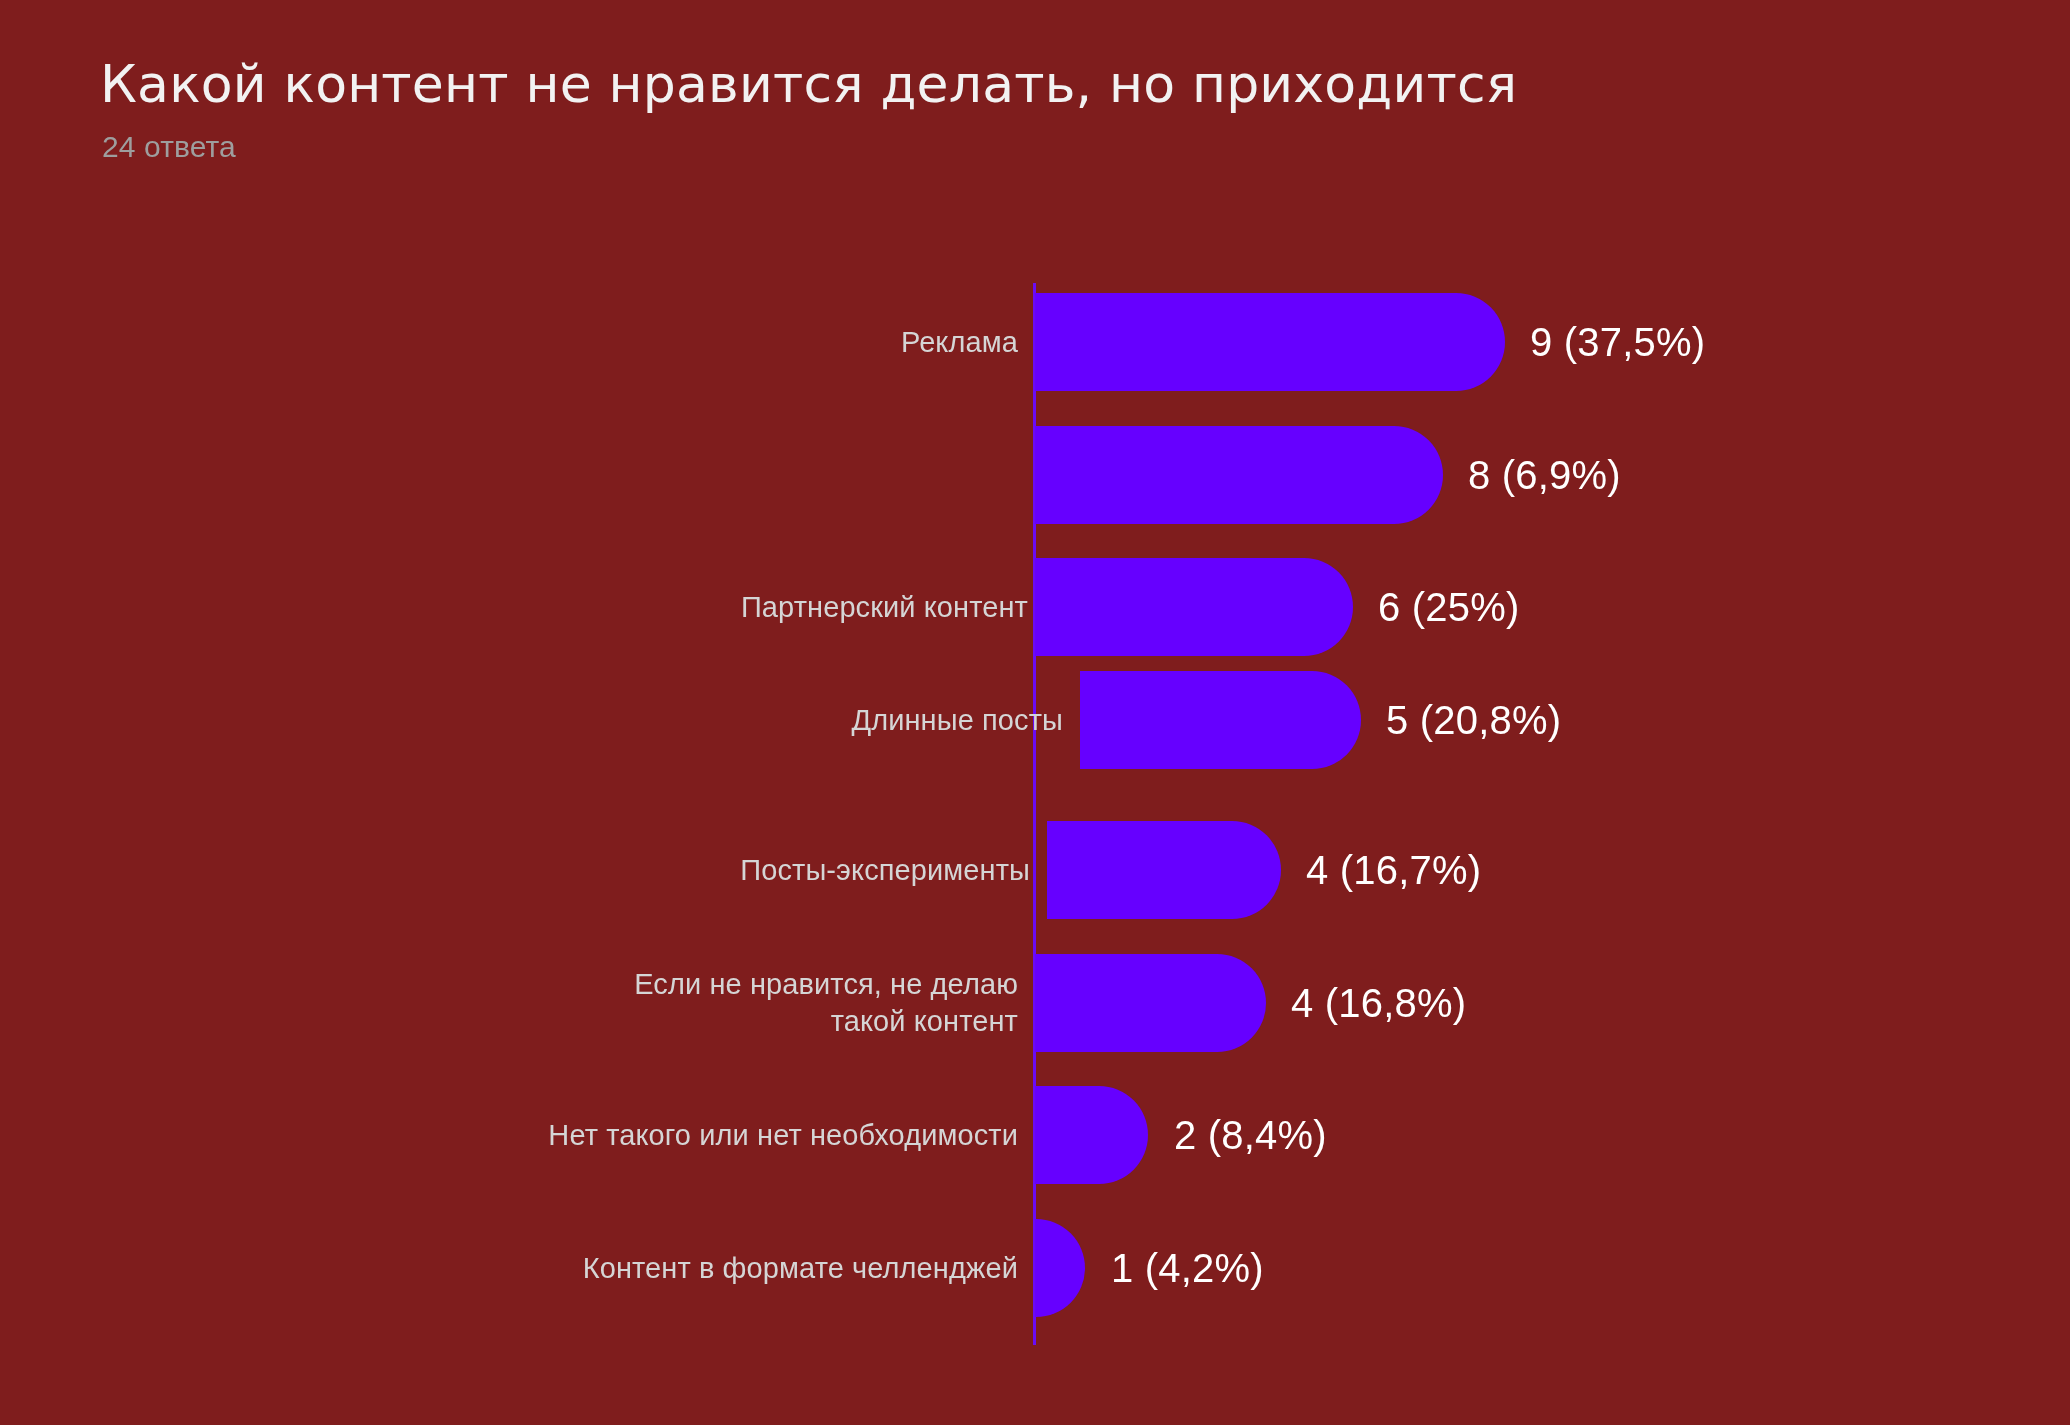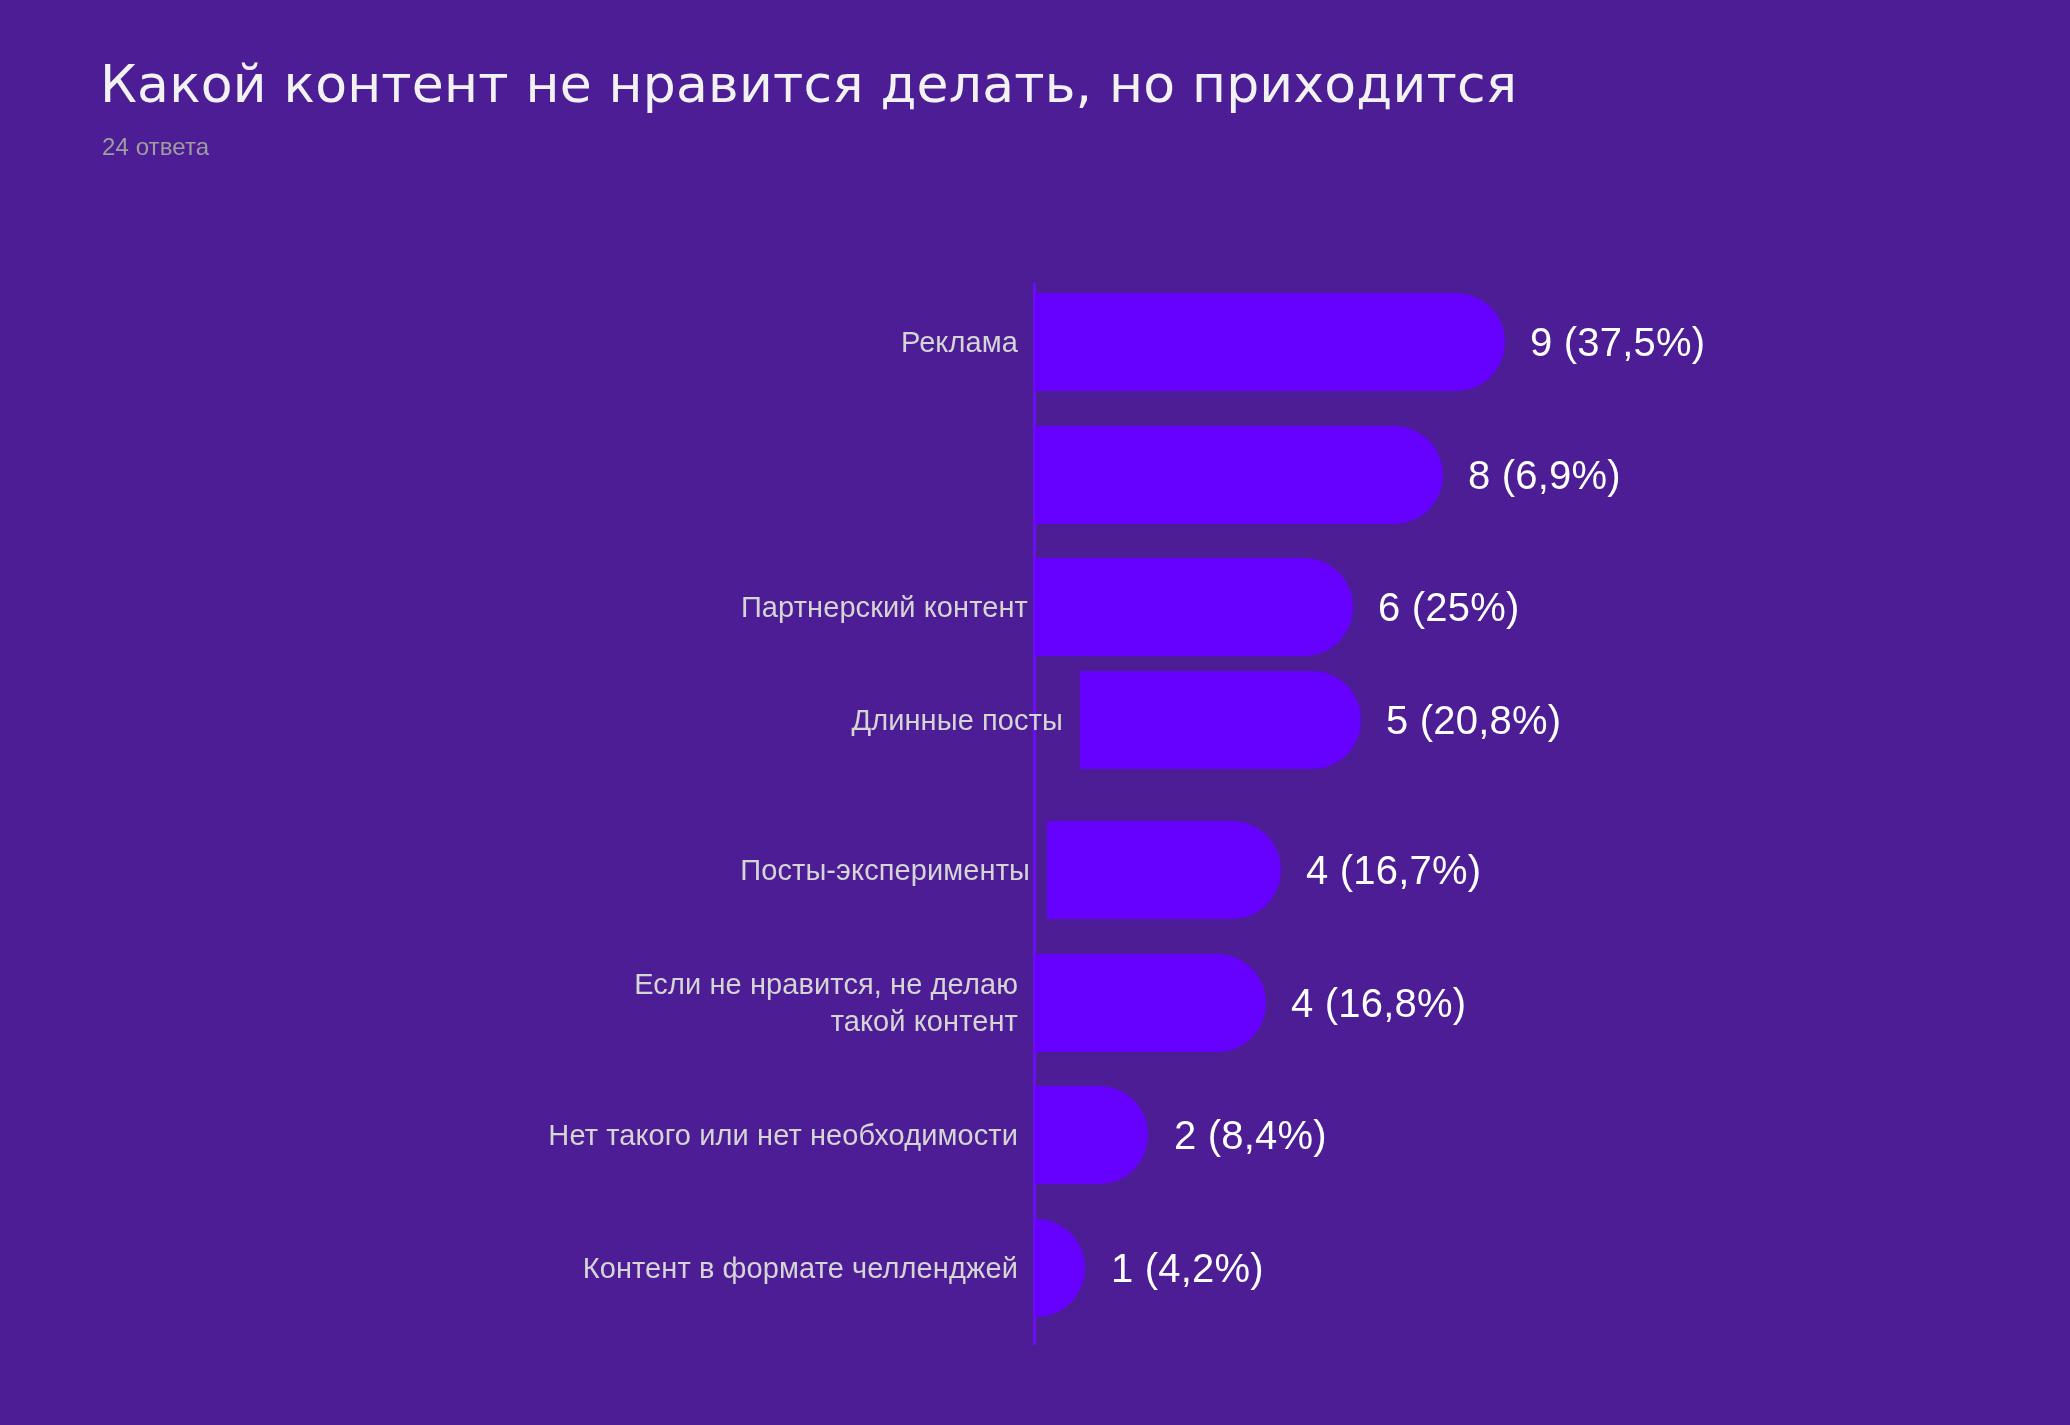--- a/index.html
+++ b/index.html
@@ -12,21 +12,21 @@
     height: 1425px;
     overflow: hidden;
     font-family: "Liberation Sans", "DejaVu Sans", sans-serif;
     -webkit-font-smoothing: antialiased;
   }
 
   #page {
     position: relative;
     width: 2070px;
     height: 1425px;
-    background: #4c1d95;
+    background: #7f1d1d;
     box-sizing: border-box;
   }
 
   
   .header {
     position: absolute;
     left: 100px;
     top: 52px;
     width: 1850px;
   }
@@ -35,21 +35,21 @@
     font-size: 52px;
     line-height: 64px;
     font-weight: 500;
     letter-spacing: 0.2px;
     color: #f2f2f2;
     white-space: nowrap;
     margin: 0;
   }
   .chart-subtitle {
     margin: 14px 0 0 2px;
-    font-size: 24px;
+    font-size: 30px;
     line-height: 34px;
     font-weight: 400;
     color: #9e9e9e;
     letter-spacing: 0.1px;
   }
 
   
   .chart {
     position: absolute;
     left: 0;

